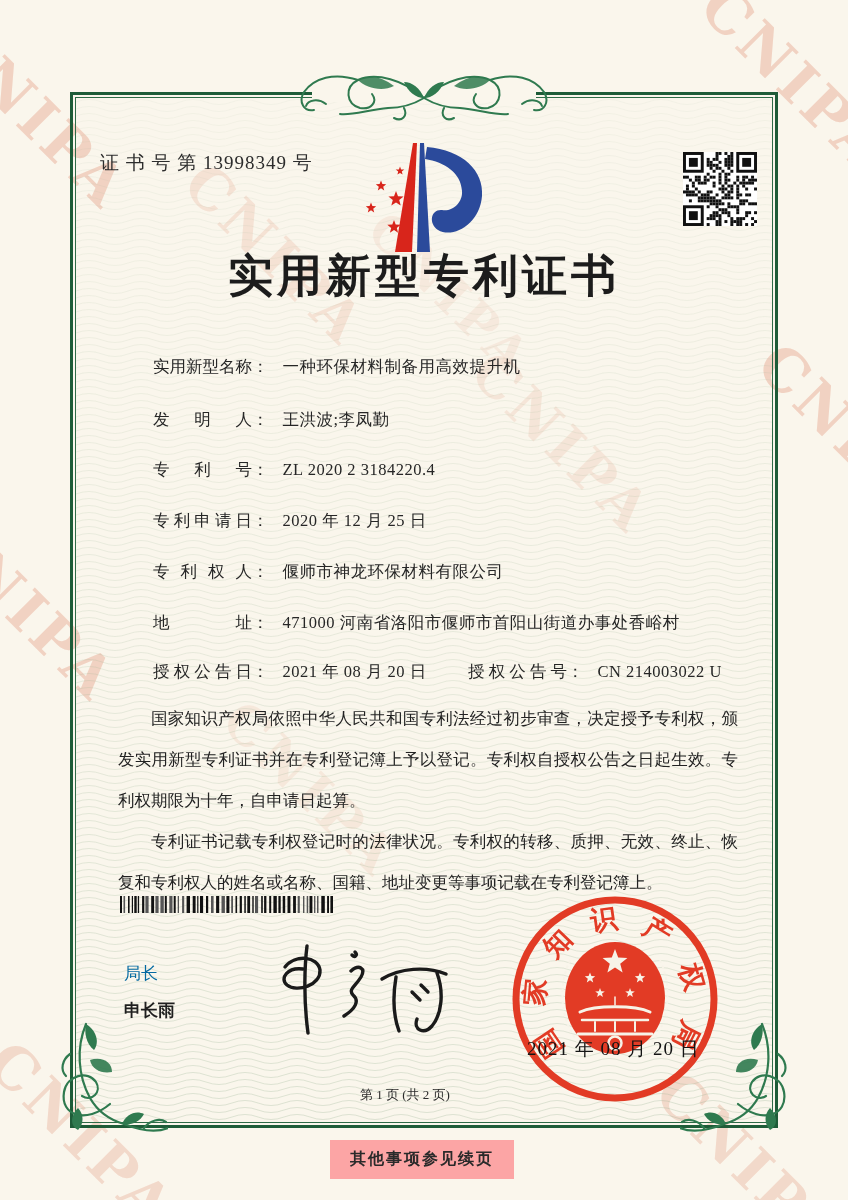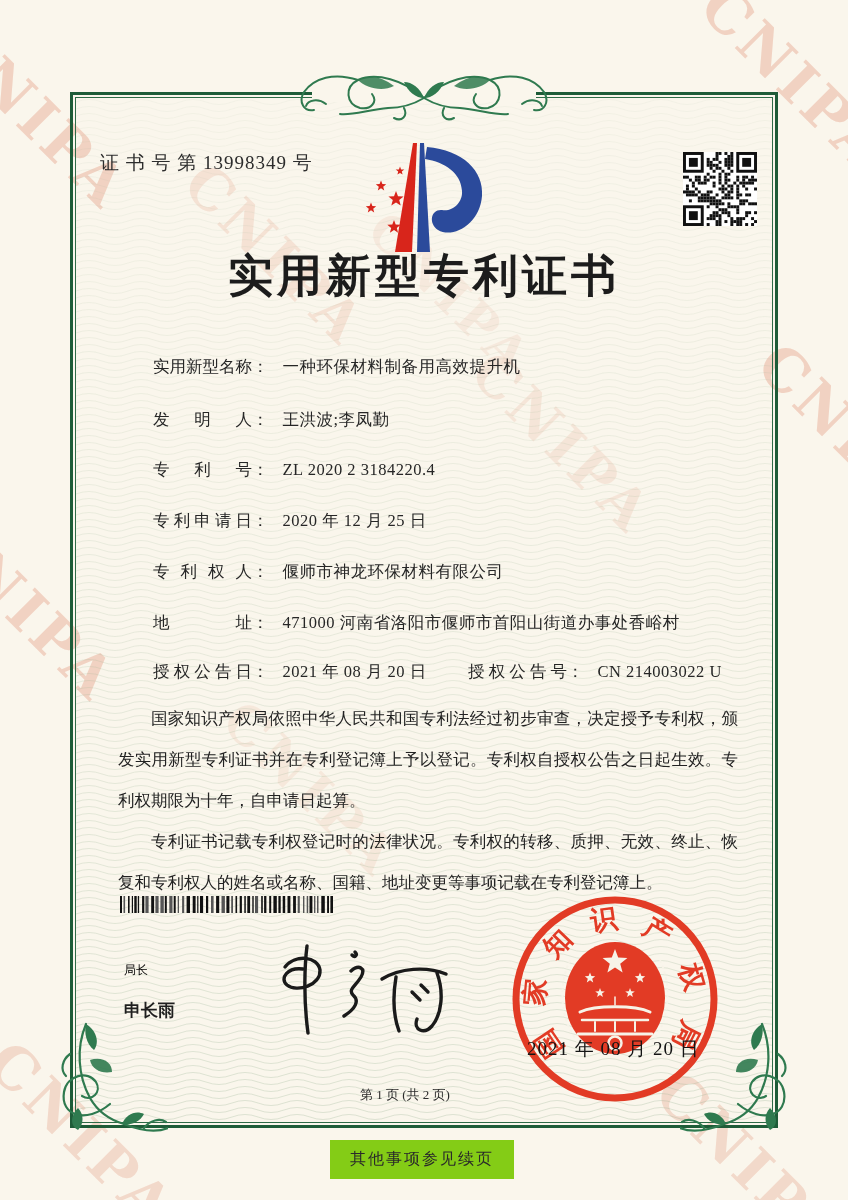--- a/index.html
+++ b/index.html
@@ -31,32 +31,32 @@
   .flabel{display:inline-block;width:99px;text-align:justify;text-align-last:justify;vertical-align:bottom;margin-left:33px;}
   .colon{margin-right:14px;}
   .fvalue{letter-spacing:0.5px;}
   .grant{position:absolute;left:315px;top:0;}
 
   #body-text{left:118px;top:698px;width:620px;font-size:16.5px;line-height:41px;
              color:#222;text-align:justify;z-index:3;}
   #body-text p{margin:0;text-indent:2em;}
 
   #barcode{left:120px;top:896px;}
-  #sig-title{left:124px;top:962px;font-size:12px;color:#000000;
+  #sig-title{left:124px;top:962px;font-size:17px;color:#0369a1;
              font-family:"Liberation Sans","DejaVu Sans",sans-serif;}
   #sig-name{left:124px;top:999px;font-size:17px;color:#1f1f1f;
              font-family:"Liberation Sans","DejaVu Sans",sans-serif;font-weight:bold;}
   #signature{left:255px;top:940px;z-index:3;}
 
   #seal{left:510px;top:894px;z-index:4;}
   #seal-date{left:527px;top:1036px;z-index:5;font-size:19px;color:#141414;letter-spacing:1px;}
 
   #page-num{left:70px;top:1086px;width:670px;text-align:center;font-size:13px;color:#2a2a2a;z-index:3;}
-  #continue-note{left:330px;top:1140px;background:#84cc16;padding:9px 20px;
-                 font-size:16px;color:#2a2a2a;letter-spacing:2px;z-index:3;}
+  #continue-note{left:330px;top:1140px;background:#fca5a5;padding:9px 20px;
+                 font-size:16px;color:#2a2a2a;letter-spacing:2px;z-index:3;font-weight:bold;}
 
   .flourish{position:absolute;z-index:5;}
   #ornament-top{position:absolute;left:294px;top:64px;z-index:5;}
 </style>
 </head>
 <body>
 
 <div id="page">
 
   <div class="wm" style="left:-25px;top:8px;font-size:58px;">CNIPA</div>

